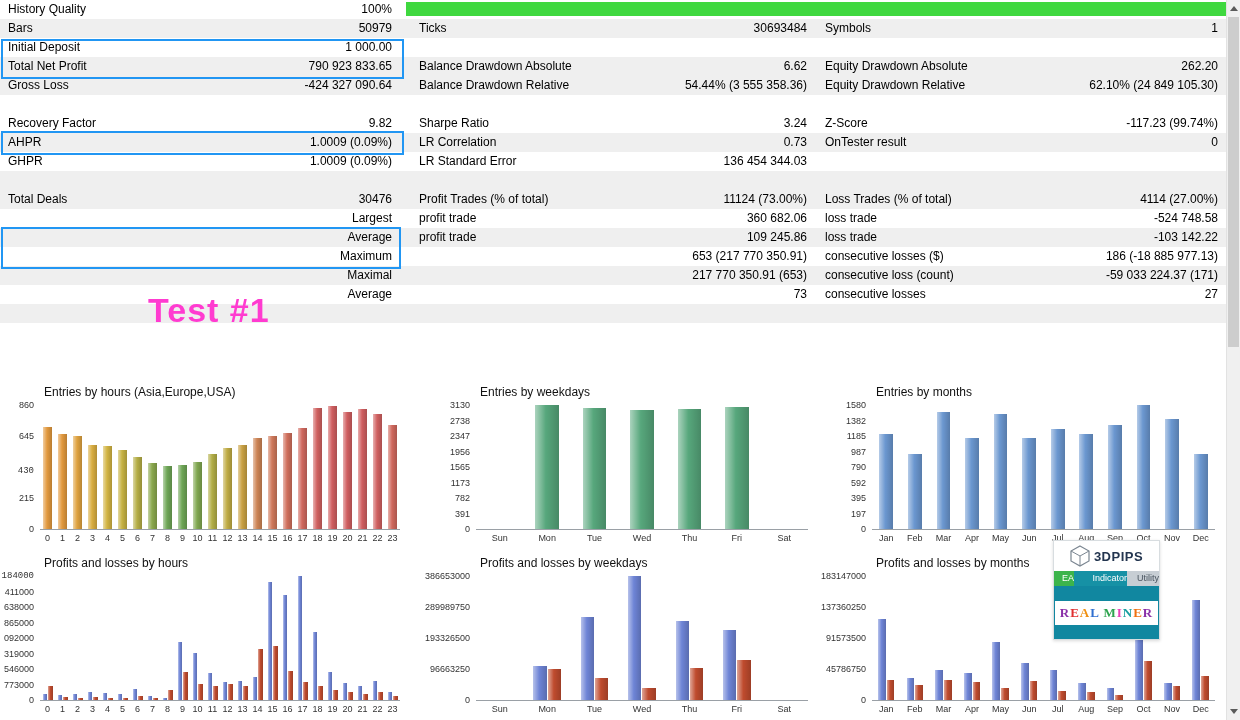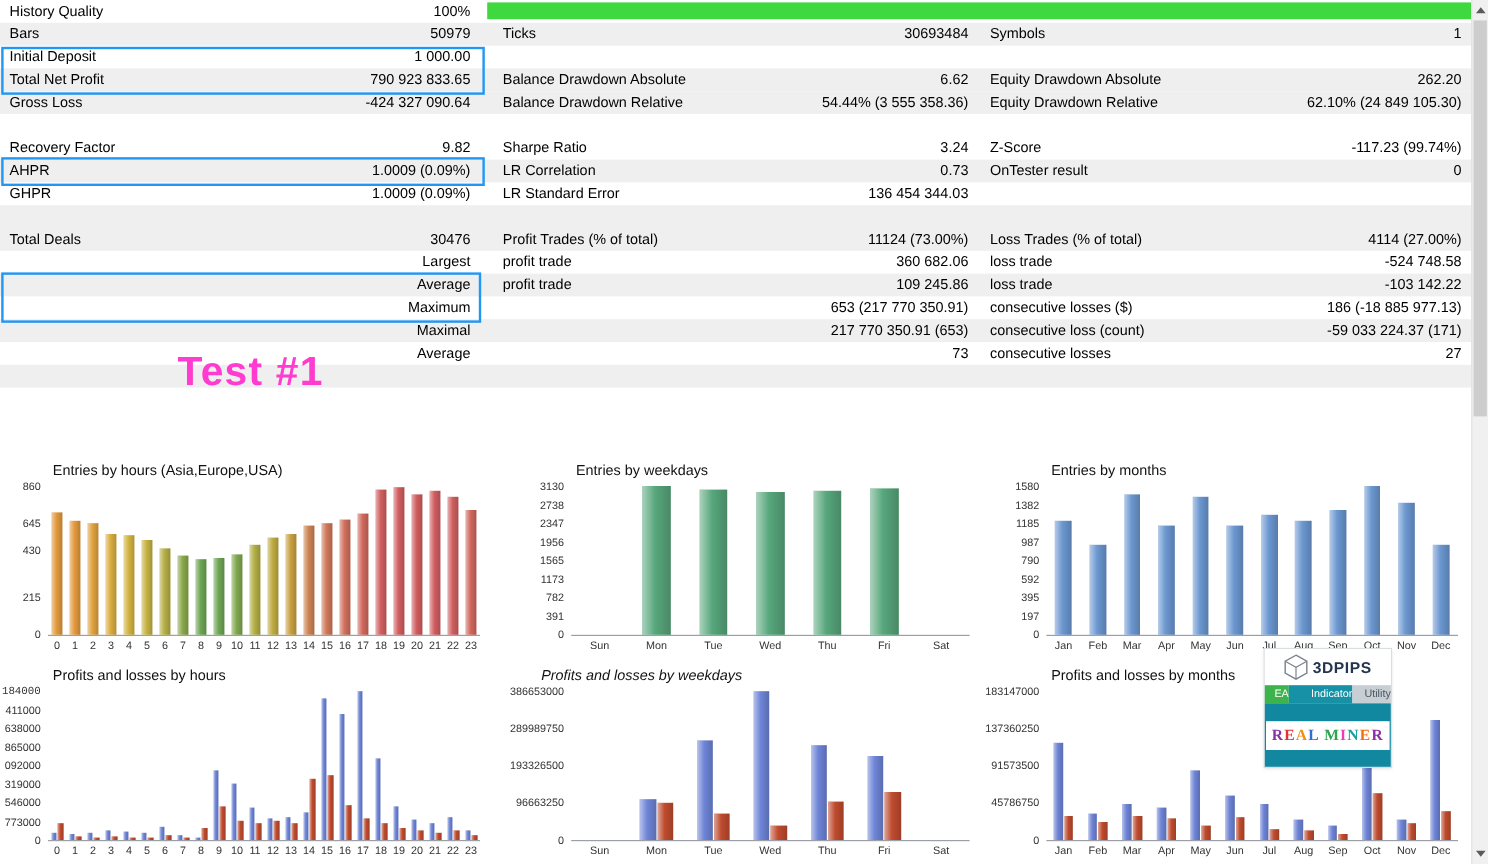--- a/index.html
+++ b/index.html
@@ -166,21 +166,21 @@
   <div id="hl-profit-factor" class="hl" style="border-color: rgb(33, 150, 243);"></div>
   <div id="hl-trades" class="hl" style="border-color: rgb(33, 150, 243);"></div>
 
   <div id="test-label" style="color: rgb(255, 59, 208);">Test #1</div>
 
   <div id="charts">
       <div class="chart" style="left: 0px; top: 385px; width: 412px;">
         <div class="chart-title" style="margin-left: 44px;">Entries by hours (Asia,Europe,USA)</div>
         <span class="ylab" style="width: 34px; top: 15px;">860</span>
         <span class="ylab" style="width: 34px; top: 46px;">645</span>
-        <span class="ylab" style="width: 34px; top: 69px;">430</span>
+        <span class="ylab" style="width: 34px; top: 81px; font-family: Liberation Mono, monospace;">430</span>
         <span class="ylab" style="width: 34px; top: 108px;">215</span>
         <span class="ylab" style="width: 34px; top: 139px;">0</span>
         <div class="plot" style="left: 40px; width: 360px;">
           <div class="slot">
             <div class="bar" style="background-color: rgb(226, 153, 62); width: 62%; height: 102px;"></div>
           </div>
           <div class="slot">
             <div class="bar" style="background-color: rgb(226, 153, 62); width: 62%; height: 95px;"></div>
           </div>
           <div class="slot">
@@ -511,21 +511,21 @@
           <span class="xlab">17</span>
           <span class="xlab">18</span>
           <span class="xlab">19</span>
           <span class="xlab">20</span>
           <span class="xlab">21</span>
           <span class="xlab">22</span>
           <span class="xlab">23</span>
         </div>
       </div>
       <div class="chart" style="left: 412px; top: 556px; width: 408px;">
-        <div class="chart-title" style="margin-left: 39px; font-style: italic;">Profits and losses by weekdays</div>
+        <div class="chart-title" style="margin-left: 68px;">Profits and losses by weekdays</div>
         <span class="ylab" style="width: 58px; top: 15px;">386653000</span>
         <span class="ylab" style="width: 58px; top: 46px;">289989750</span>
         <span class="ylab" style="width: 58px; top: 77px;">193326500</span>
         <span class="ylab" style="width: 58px; top: 108px;">96663250</span>
         <span class="ylab" style="width: 58px; top: 139px;">0</span>
         <div class="plot" style="left: 64px; width: 332px;">
           <div class="slot"></div>
           <div class="slot">
             <div class="bar" style="background-color: rgb(110, 132, 214); width: 28%; height: 34px;"></div>
             <div class="bar" style="background-color: rgb(191, 75, 46); width: 28%; height: 31px;"></div>

